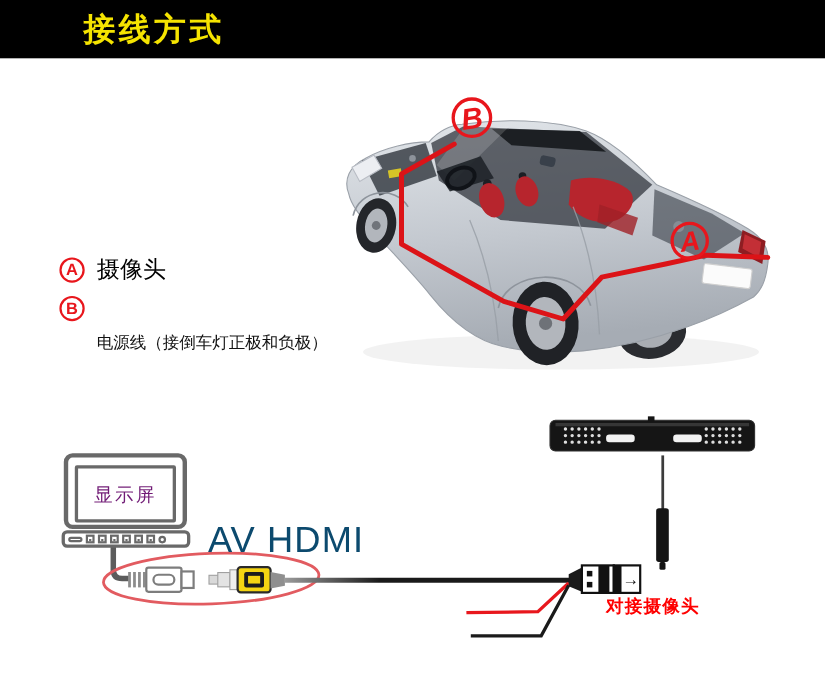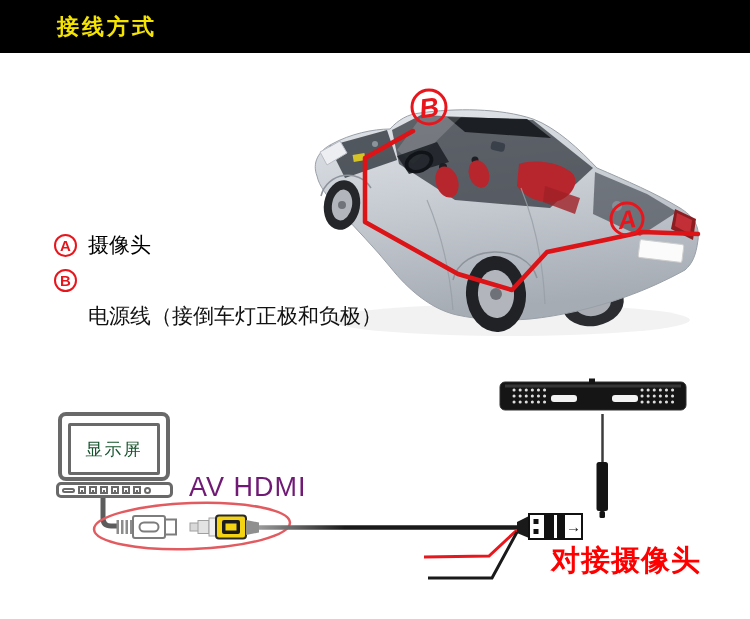--- a/index.html
+++ b/index.html
@@ -6,57 +6,57 @@
   body{
     width:750px;height:619px;position:relative;background:#ffffff;overflow:hidden;
     font-family:"Liberation Sans", sans-serif;
   }
   
   .banner{
     position:absolute;left:0;top:0;width:750px;height:53px;background:#000000;
     display:flex;align-items:center;
   }
   .banner-title{
-    margin-left:57px;color:#f5e400;font-size:22px;font-weight:bold;letter-spacing:3px;
+    margin-left:76px;color:#f5e400;font-size:29px;font-weight:bold;letter-spacing:3px;
   }
   
   .car-svg{position:absolute;left:295px;top:68px;width:420px;height:285px;}
   
   .legend{position:absolute;left:54px;top:232px;width:340px;}
   .legend-row{display:flex;align-items:center;height:26px;margin-bottom:9px;}
   .legend-badge{
     box-sizing:border-box;width:23px;height:23px;border:2px solid #e8161c;border-radius:50%;
     color:#e8161c;font-size:15px;font-weight:bold;display:flex;align-items:center;justify-content:center;
     margin-right:11px;flex:0 0 auto;
   }
   .legend-text{font-size:21px;color:#000000;}
-  .legend-note{margin-top:0;padding-left:34px;font-size:21px;color:#121212;white-space:nowrap;}
+  .legend-note{margin-top:0;padding-left:34px;font-size:15px;color:#121212;white-space:nowrap;}
   
   .bottom-svg{position:absolute;left:0;top:370px;width:750px;height:249px;}
   .monitor{
     position:absolute;left:58px;top:412px;width:112px;height:69px;box-sizing:border-box;
     border:4px solid #696969;border-radius:8px;background:#ffffff;
   }
   .monitor-screen{
     position:absolute;left:6px;top:7px;right:6px;bottom:2px;box-sizing:border-box;
     border:3px solid #696969;border-radius:2px;background:#ffffff;
     display:flex;align-items:center;justify-content:center;
   }
-  .monitor-screen-label{font-size:17px;color:#14532d;letter-spacing:2px;}
+  .monitor-screen-label{font-size:17px;color:#701a75;letter-spacing:2px;}
   .monitor-bar{
     position:absolute;left:56px;top:482px;width:117px;height:16px;box-sizing:border-box;
     border:3px solid #696969;border-radius:5px;background:#ffffff;
     display:flex;align-items:center;padding:0 3px;gap:3px;
   }
   .mb-pill{width:13px;height:5px;border:2px solid #696969;border-radius:3px;box-sizing:border-box;flex:0 0 auto;}
   .mb-sq{width:8px;height:8px;border:2px solid #696969;box-sizing:border-box;position:relative;flex:0 0 auto;}
   .mb-sq::after{content:"";position:absolute;left:1px;bottom:0px;width:2px;height:2px;background:#696969;}
   .mb-circ{width:7px;height:7px;border:2px solid #696969;border-radius:50%;box-sizing:border-box;flex:0 0 auto;}
-  .av-label{position:absolute;left:189px;top:472px;font-size:27px;color:#701a75;letter-spacing:1px;}
-  .camera-note{position:absolute;left:551px;top:541px;font-size:29px;font-weight:bold;color:#fe0000;letter-spacing:1px;}
+  .av-label{position:absolute;left:189px;top:472px;font-size:33px;color:#0c4a6e;letter-spacing:1px;}
+  .camera-note{position:absolute;left:551px;top:541px;font-size:16px;font-weight:bold;color:#fe0000;letter-spacing:1px;}
 </style>
 </head>
 <body>
 
 <div class="banner">
   <div class="banner-title">接线方式</div>
 </div>
 
 <svg class="car-svg" viewBox="0 0 420 285">
   <defs>

